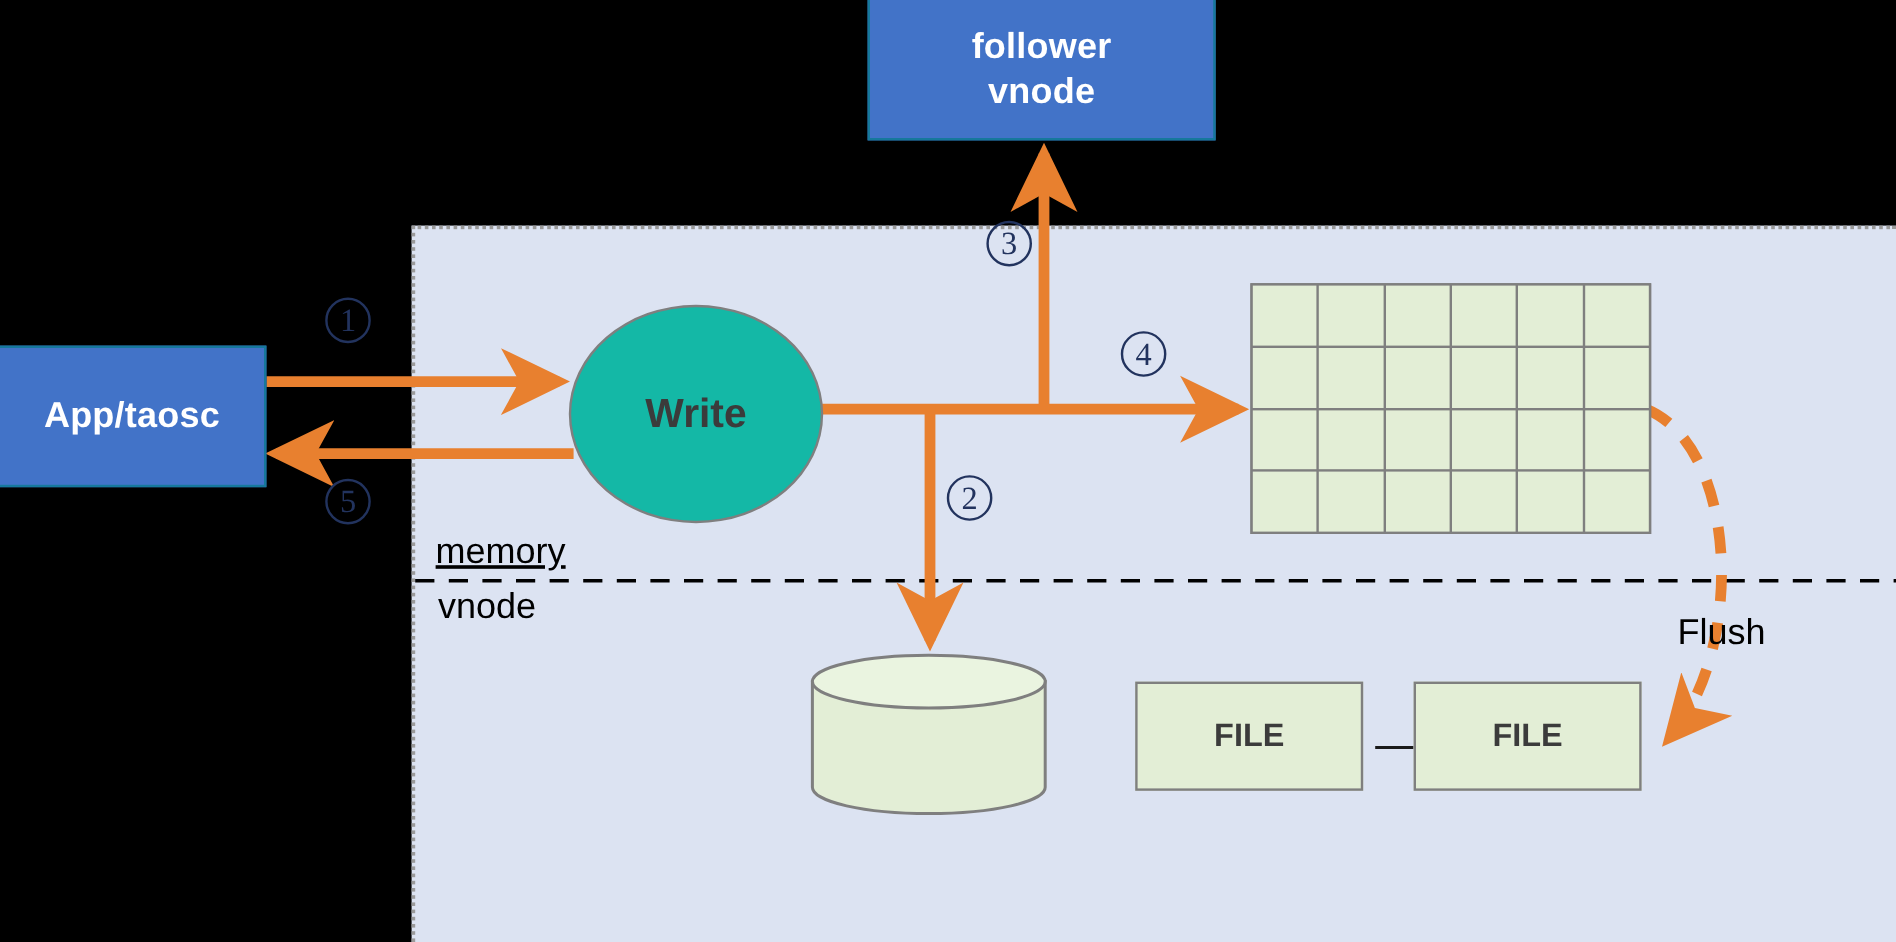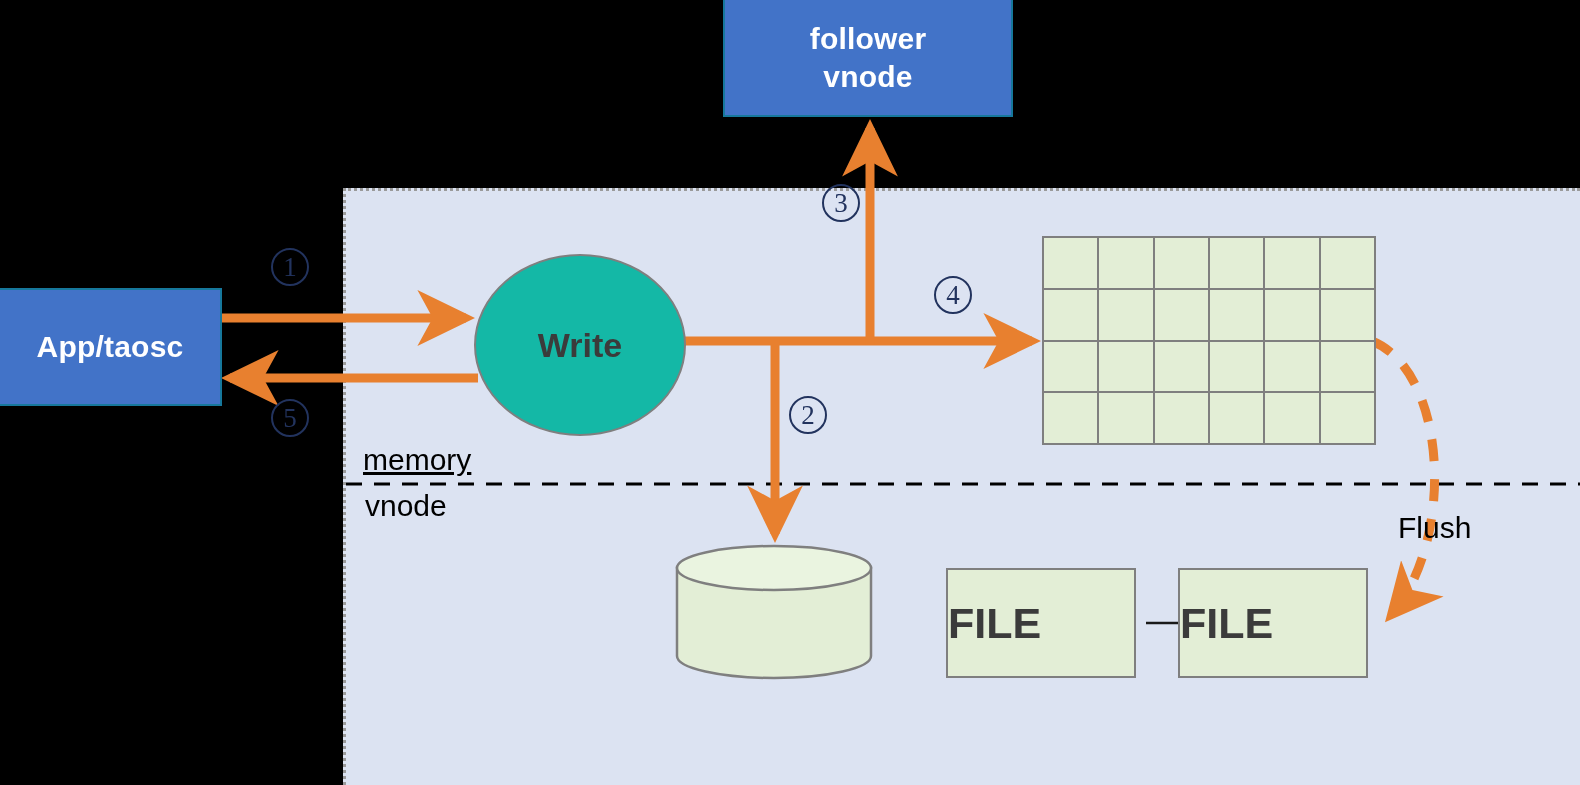--- a/index.html
+++ b/index.html
@@ -126,28 +126,29 @@
     text-align: center;
     font-size: 30px;
     color: #000000;
   }
 
   
   .file-box {
     position: absolute;
     top: 568px;
     width: 190px;
-    height: 110px;
+    height: 91px;
     background: #e3eed6;
     border: 2px solid #7f7f7f;
     box-sizing: border-box;
     display: flex;
     align-items: center;
+    justify-content: center;
     color: #3b3b3b;
-    font-size: 43px;
+    font-size: 27px;
     font-weight: bold;
   }
   #file-box-1 { left: 946px; }
   #file-box-2 { left: 1178px; }
 
   
   .plain-label {
     position: absolute;
     color: #000000;
     font-size: 30px;

